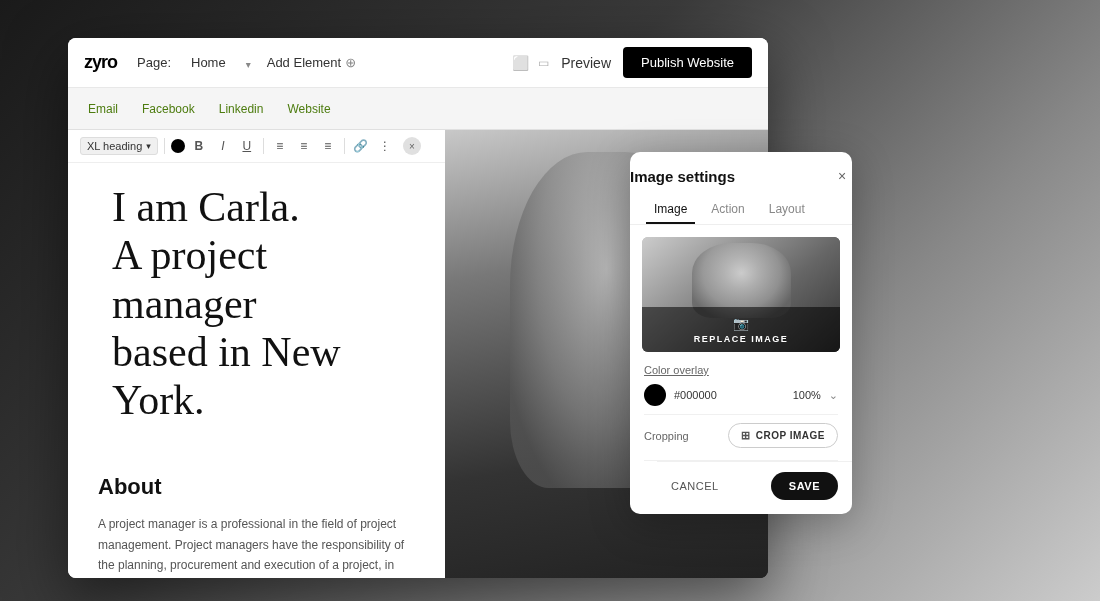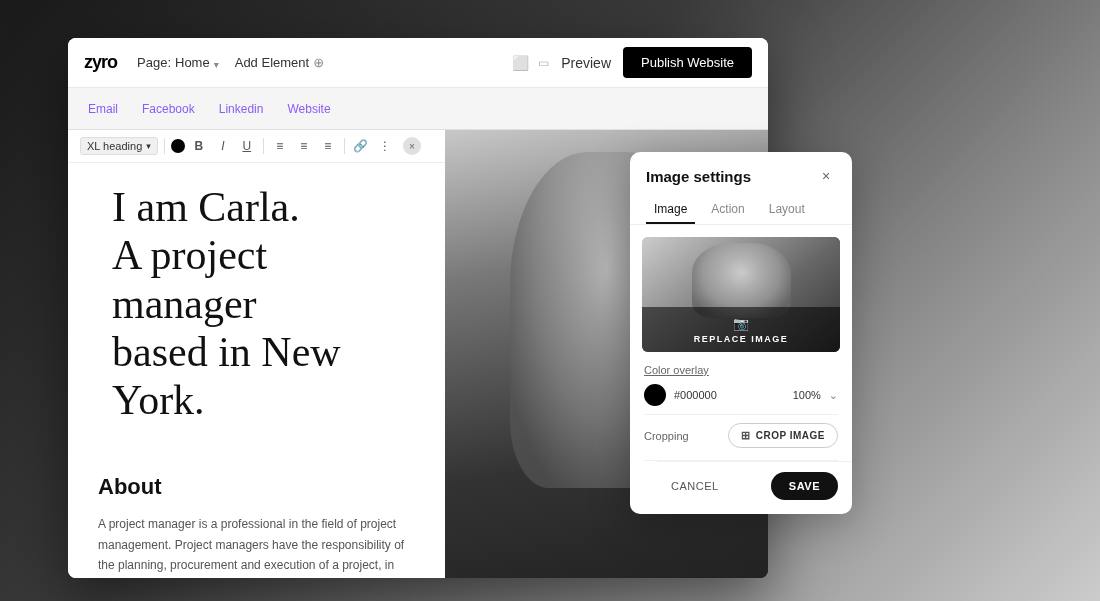--- a/index.html
+++ b/index.html
@@ -49,21 +49,21 @@
       font-size: 18px;
       font-weight: 900;
       color: #000;
       letter-spacing: -1px;
       margin-right: 8px;
     }
 
     .page-selector {
       display: flex;
       align-items: flex-end;
-      gap: 4px;
+      gap: 20px;
       font-size: 13px;
       color: #333;
       cursor: pointer;
     }
 
     .add-element-btn {
       display: flex;
       align-items: center;
       gap: 4px;
       font-size: 13px;
@@ -103,21 +103,21 @@
       align-items: center;
       height: 42px;
       background: #f5f5f5;
       padding: 0 20px;
       gap: 24px;
       border-bottom: 1px solid #e0e0e0;
     }
 
     .nav-link {
       font-size: 12px;
-      color: #8b5cf6;
+      color: #4d7c0f;
       cursor: pointer;
       text-decoration: none;
     }
 
     
     .content-area {
       display: flex;
       height: calc(100% - 92px);
       position: relative;
     }
@@ -253,21 +253,21 @@
       border-radius: 10px;
       box-shadow: 0 10px 40px rgba(0,0,0,0.25);
       z-index: 100;
       overflow: hidden;
     }
 
     .modal-header {
       display: flex;
       align-items: center;
       justify-content: space-between;
-      padding: 14px 16px 10px;
+      padding: 14px 0 10px;
       text-align: right;
     }
 
     .modal-title {
       font-size: 15px;
       font-weight: 600;
       color: #111;
     }
 
     .modal-close {

